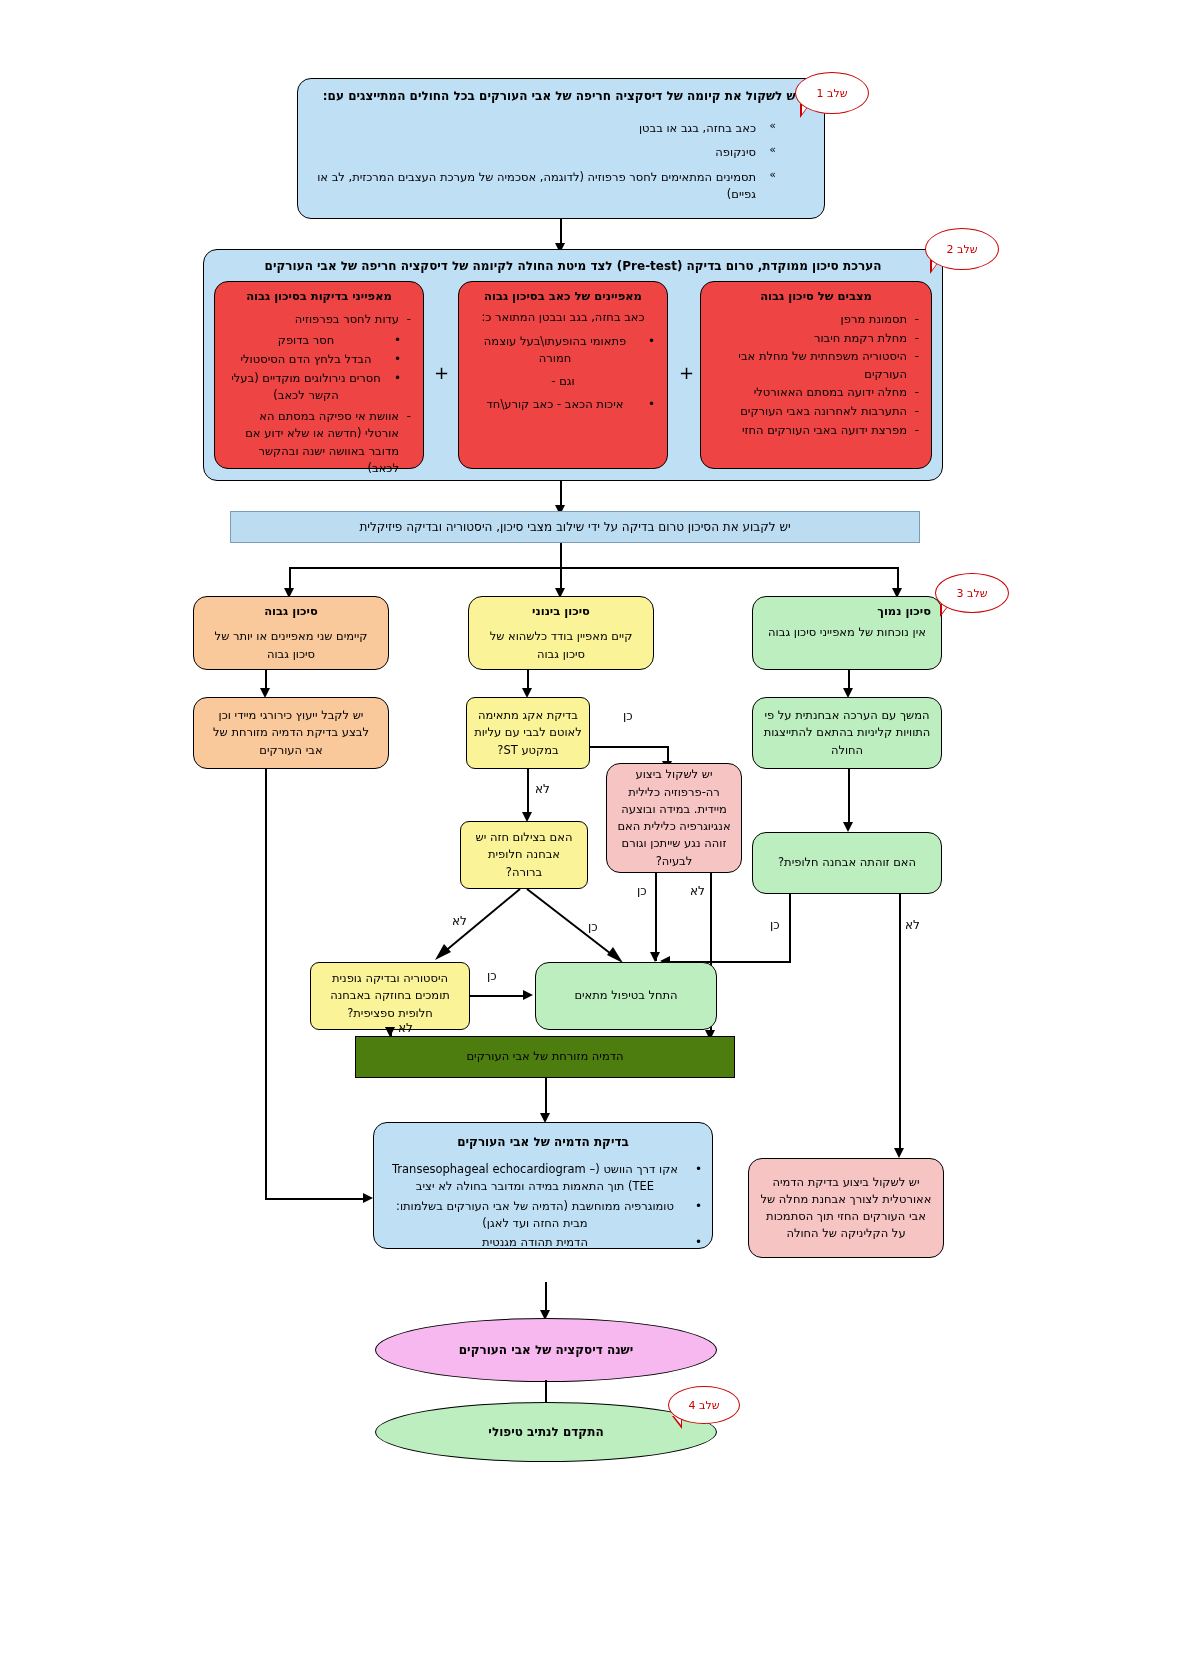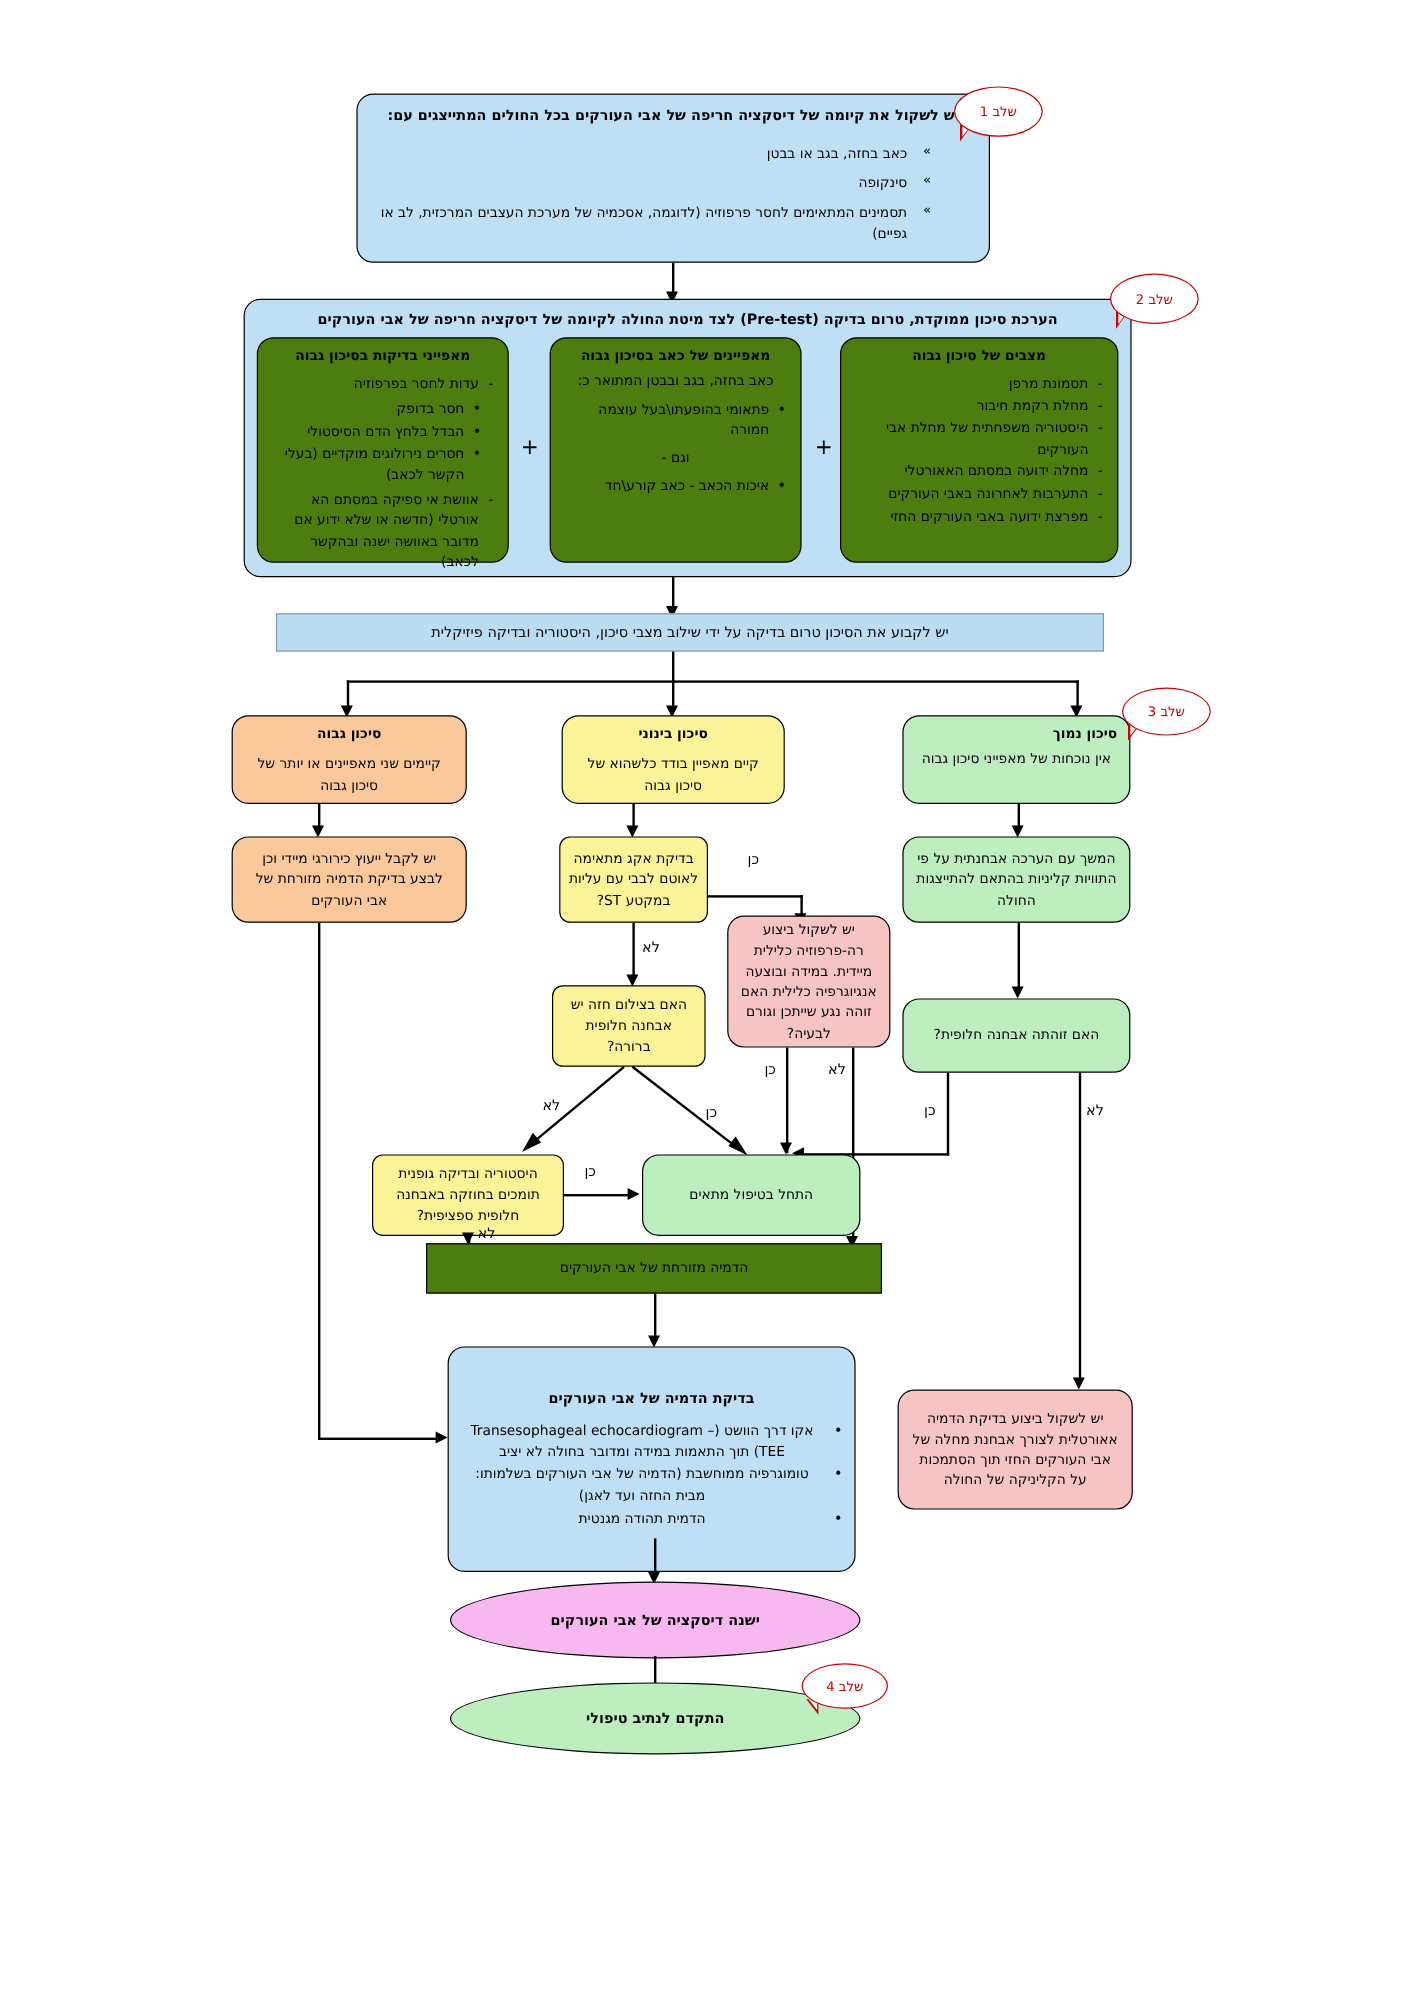--- a/index.html
+++ b/index.html
@@ -34,21 +34,21 @@
   .rounded{border-radius:14px;}
   .r-sm{border-radius:9px;}
   .blue{background:#bfdff5;}
   .blue-bar{background:#bcdcf2;border:1px solid #7a9cb5;}
   .cyan{background:#4d7c0f;}
   .orange{background:#f9c89b;}
   .yellow{background:#fbf398;}
   .green{background:#bdeec0;}
   .pink{background:#f7c4c4;}
   .magenta{background:#f7b8ef;}
-  .white{background:#4d7c0f;}
+  .white{background:#ef4444;}
 
   .title{font-weight:bold;}
   .t115{font-size:11.5px;}
   .t12{font-size:12px;}
 
   
   .stage{
     position:absolute;
     border:1.3px solid #cc0000;
     background:#fff;
@@ -94,21 +94,21 @@
     position:absolute;
     font-size:12px;
     direction:rtl;
     background:transparent;
     color:#000;
     white-space:nowrap;
   }
 
   
   ul.bl{
-    margin:0;padding:0;list-style:none;direction:rtl;text-align:right;
+    margin:0;padding:0;list-style:none;direction:rtl;
   }
   ul.bl li{
     margin:2px 0;position:relative;padding-right:16px;
   }
   ul.bl li:before{
     content:"\2022";position:absolute;right:2px;top:-1px;font-size:12px;
   }
   ul.dash{margin:0;padding:0;list-style:none;direction:rtl;text-align:right;}
   ul.dash li{margin:1.5px 0;position:relative;padding-right:14px;}
   ul.dash li:before{content:"-";position:absolute;right:2px;top:0;}
@@ -327,21 +327,21 @@
   <div class="arrow-d" style="left:385px;top:1027px;"></div>
   <div class="lbl" style="left:398px;top:1021px;">לא</div>
 
   <div class="node cyan" style="left:355px;top:1036px;width:380px;height:42px;border-radius:0;">
     <div class="t115" style="text-align:center;">הדמיה מזורחת של אבי העורקים</div>
   </div>
 
   <div class="ln vln" style="left:545px;top:1078px;height:39px;"></div>
   <div class="arrow-d" style="left:540px;top:1113px;"></div>
 
-  <div class="node rounded blue" style="left:373px;top:1122px;width:340px;height:188px;padding:10px 8px;justify-content:center;">
+  <div class="node rounded blue" style="left:373px;top:1122px;width:340px;height:127px;padding:10px 8px;justify-content:space-between;">
     <div class="title t12" style="text-align:center;margin-bottom:8px;">בדיקת הדמיה של אבי העורקים</div>
     <ul class="bl t115" style="text-align:center;">
       <li>אקו דרך הוושט (Transesophageal echocardiogram – TEE) תוך התאמות במידה ומדובר בחולה לא יציב</li>
       <li>טומוגרפיה ממוחשבת (הדמיה של אבי העורקים בשלמותו: מבית החזה ועד לאגן)</li>
       <li>הדמית תהודה מגנטית</li>
     </ul>
   </div>
 
   <div class="ln vln" style="left:265px;top:769px;height:431px;"></div>
   <div class="ln hln" style="left:265px;top:1198px;width:102px;"></div>

